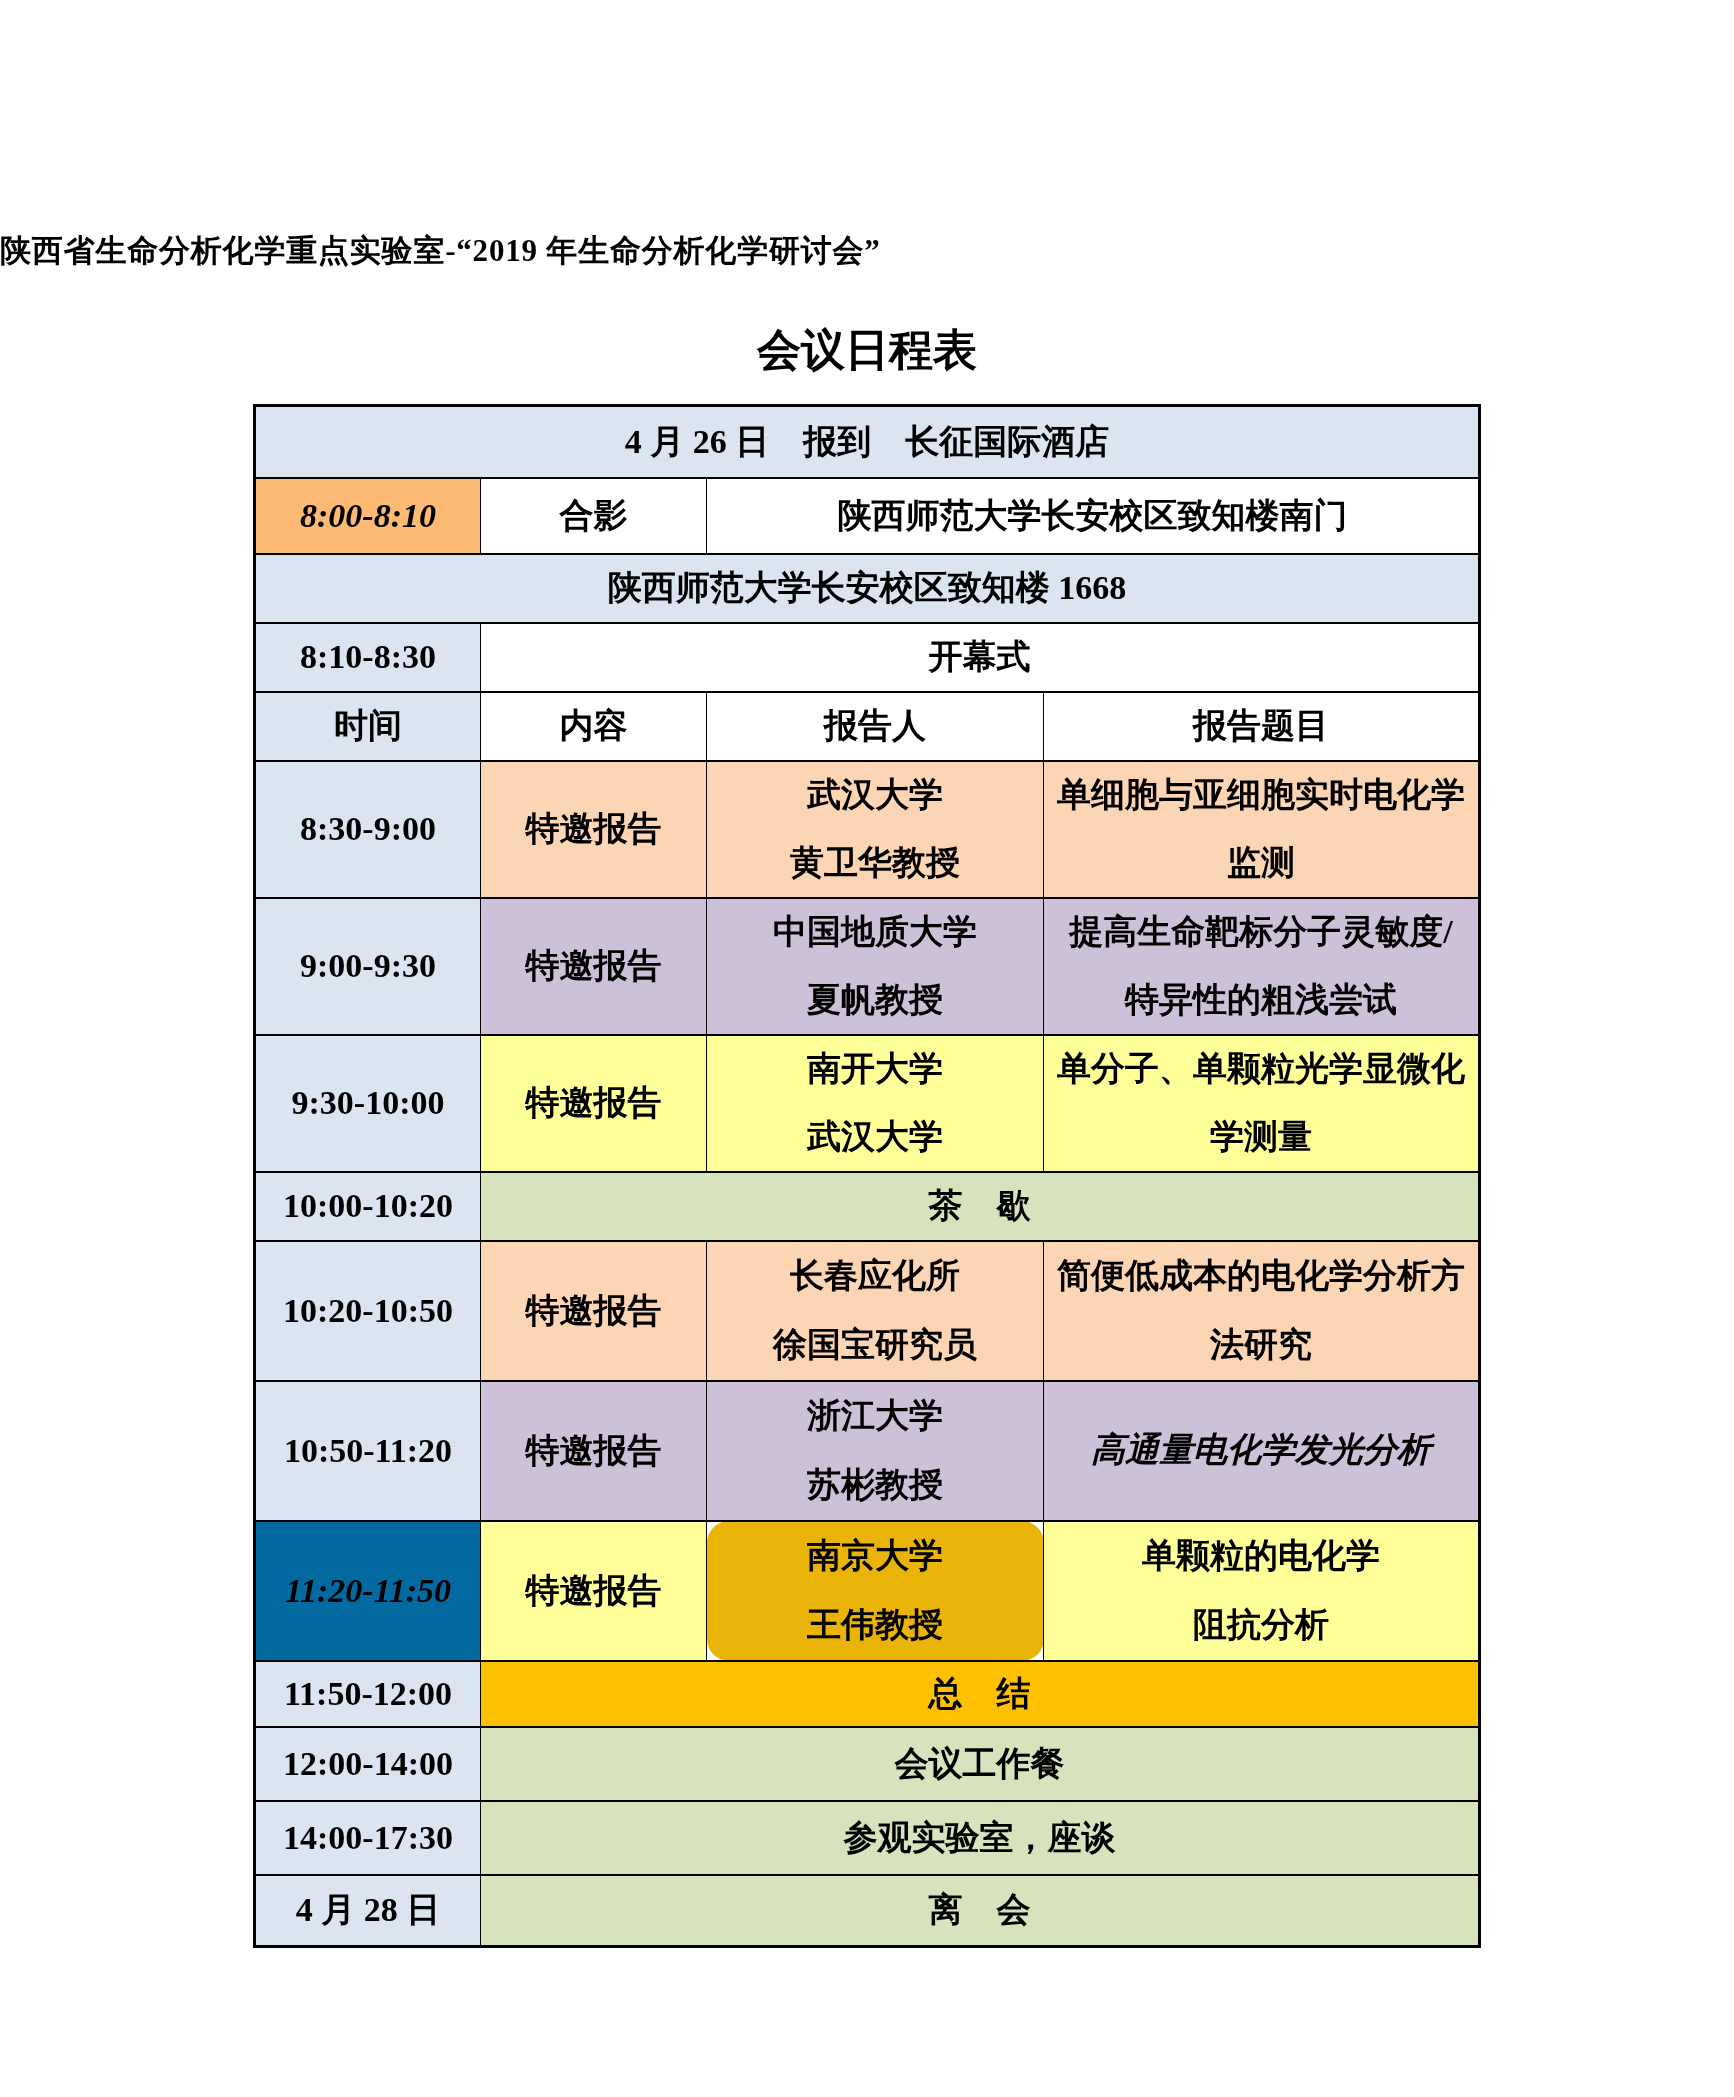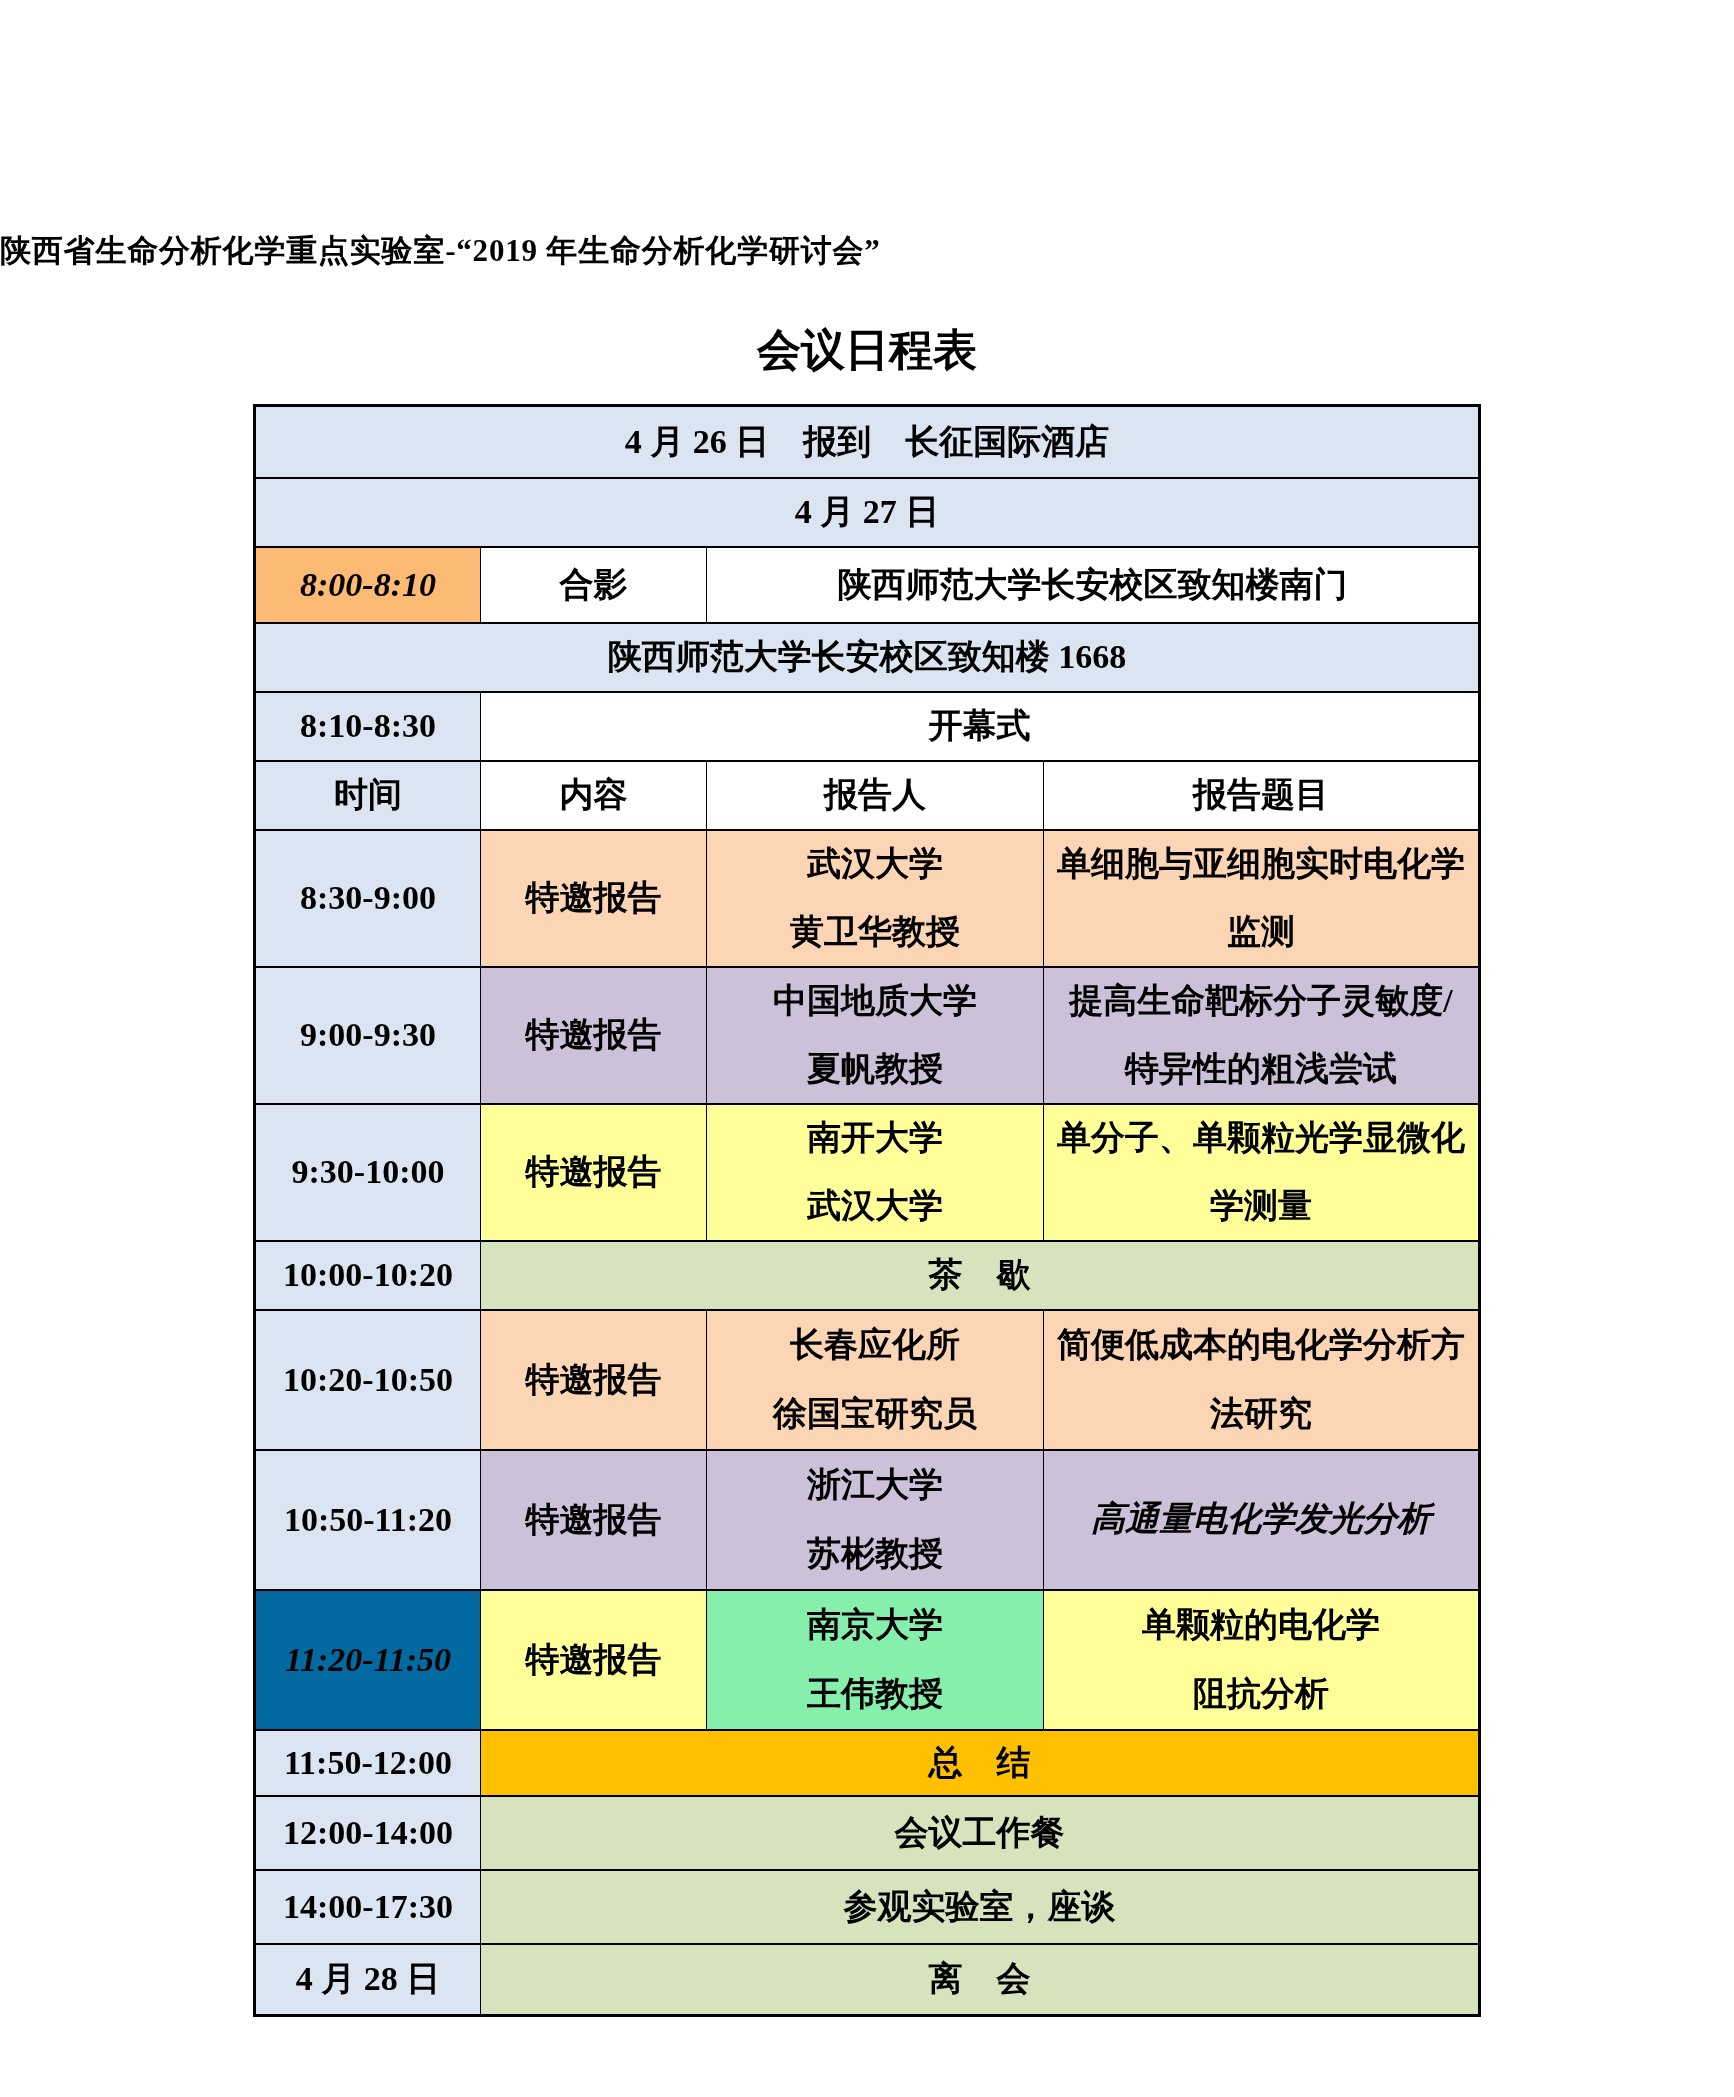--- a/index.html
+++ b/index.html
@@ -67,23 +67,20 @@
     <col style="width:226px">
     <col style="width:337px">
     <col style="width:436px">
   </colgroup>
   <tbody>
 
     <tr class="h172">
       <td colspan="4" style="background-color: rgb(219, 229, 241);">4 月 26 日　报到　长征国际酒店</td>
     </tr>
 
-    <tr class="h165">
-      <td colspan="4" style="background-color: rgb(219, 229, 241);">4 月 27 日</td>
-    </tr>
 
     <tr class="h180">
       <td style="background-color: #fdba74; font-style: italic;">8:00-8:10</td>
       <td style="background-color: rgb(255, 255, 255);">合影</td>
       <td colspan="2" style="background-color: rgb(255, 255, 255);">陕西师范大学长安校区致知楼南门</td>
     </tr>
 
     <tr class="h165">
       <td colspan="4" style="background-color: rgb(219, 229, 241);">陕西师范大学长安校区致知楼 1668</td>
     </tr>
@@ -166,21 +163,21 @@
       </td>
       <td class="lines" style="background-color: rgb(204, 193, 217); font-style: italic;">
         <div>高通量电化学发光分析</div>
 
       </td>
     </tr>
 
     <tr class="h334">
       <td style="background-color: #0369a1; font-style: italic;">11:20-11:50</td>
       <td style="background-color: rgb(255, 255, 153);">特邀报告</td>
-      <td class="lines" style="background-color: #86efac;">
+      <td class="lines" style="background-color: #eab308; border-radius: 22px;">
         <div>南京大学</div>
         <div>王伟教授</div>
       </td>
       <td class="lines" style="background-color: rgb(255, 255, 153);">
         <div>单颗粒的电化学</div>
         <div>阻抗分析</div>
       </td>
     </tr>
 
     <tr class="h157">

